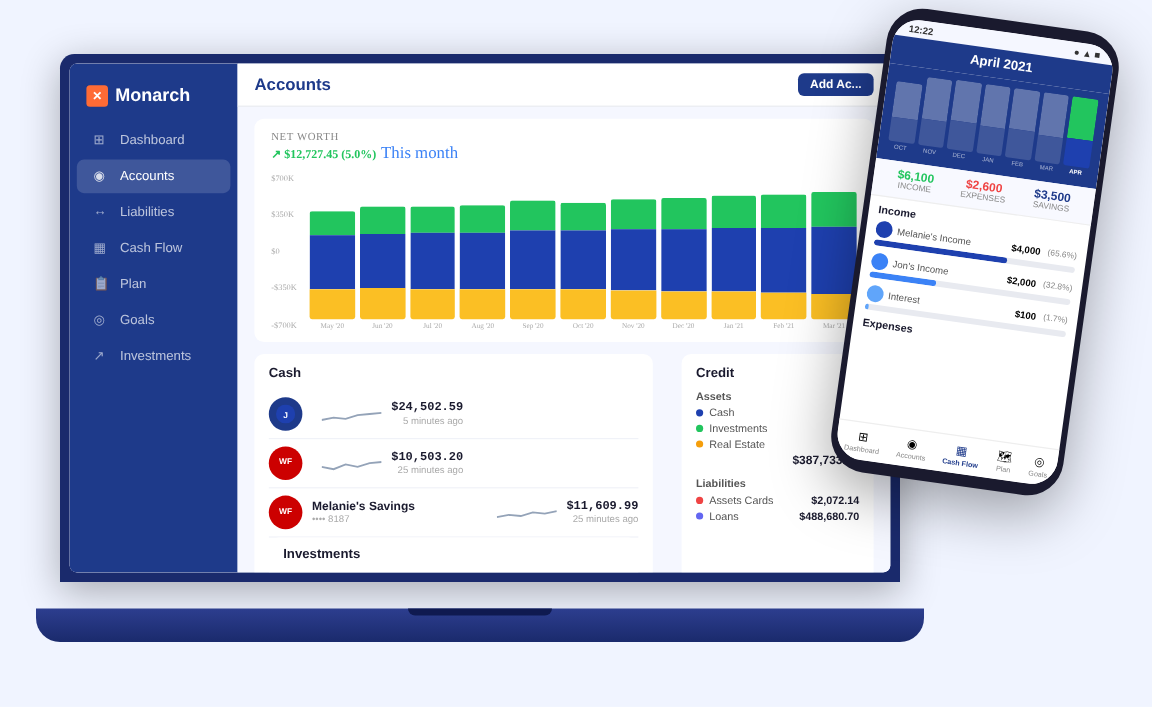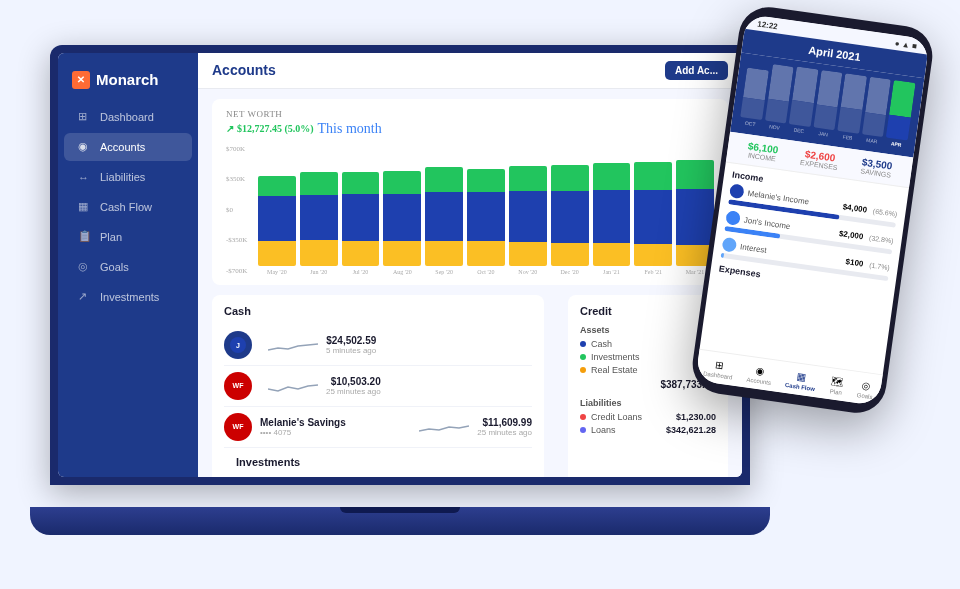--- a/index.html
+++ b/index.html
@@ -343,21 +343,21 @@
       font-weight: 700;
       color: white;
     }
     .account-icon.wells { background: #cc0000; font-size: 7px; }
 
     .account-info { flex: 1 }
     .account-name { font-size: 10px; font-weight: 600; color: #1a1a2e; }
     .account-number { font-size: 8px; color: #aaa; }
 
     .account-right { text-align: right; }
-    .account-amount { font-size: 10px; font-weight: 700; color: #1a1a2e; }
+    .account-amount { font-size: 10px; font-weight: 700; color: #1a1a2e; font-family: Liberation Mono, monospace; }
     .account-time { font-size: 8px; color: #aaa; }
 
     .account-sparkline {
       width: 50px;
       height: 22px;
       margin: 0 8px;
     }
 
     
     .summary-panel {
@@ -774,21 +774,21 @@
                   <div class="account-right">
                     <div class="account-amount">$10,503.20</div>
                     <div class="account-time">25 minutes ago</div>
                   </div>
                 </div>
 
                 <div class="account-item">
                   <div class="account-icon wells">WF</div>
                   <div class="account-info">
                     <div class="account-name">Melanie's Savings</div>
-                    <div class="account-number">•••• 4075</div>
+                    <div class="account-number">•••• 8187</div>
                   </div>
                   <svg class="account-sparkline" viewBox="0 0 50 22">
                     <polyline points="0,15 10,13 20,14 30,11 40,12 50,10" fill="none" stroke="#94a3b8" stroke-width="1.5"></polyline>
                   </svg>
                   <div class="account-right">
                     <div class="account-amount">$11,609.99</div>
                     <div class="account-time">25 minutes ago</div>
                   </div>
                 </div>
 
@@ -814,27 +814,27 @@
                     <div class="summary-dot dot-realestate"></div>
                     <span class="summary-item-text">Real Estate</span>
                   </div>
                   <div style="margin-top:4px; font-size:10px; font-weight:700; color:#1a1a2e; text-align:right;">$387,733.55</div>
                 </div>
 
                 <div class="summary-section">
                   <div class="summary-label">Liabilities</div>
                   <div class="summary-item">
                     <div class="summary-dot dot-creditcards"></div>
-                    <span class="summary-item-text">Credit Loans</span>
-                    <span class="summary-item-amount">$1,230.00</span>
+                    <span class="summary-item-text">Assets Cards</span>
+                    <span class="summary-item-amount">$2,072.14</span>
                   </div>
                   <div class="summary-item">
                     <div class="summary-dot dot-loans"></div>
                     <span class="summary-item-text">Loans</span>
-                    <span class="summary-item-amount">$342,621.28</span>
+                    <span class="summary-item-amount">$488,680.70</span>
                   </div>
                 </div>
               </div>
             </div>
           </div>
         </div>
 
       </div>
     </div>
     <div class="laptop-base"></div>

